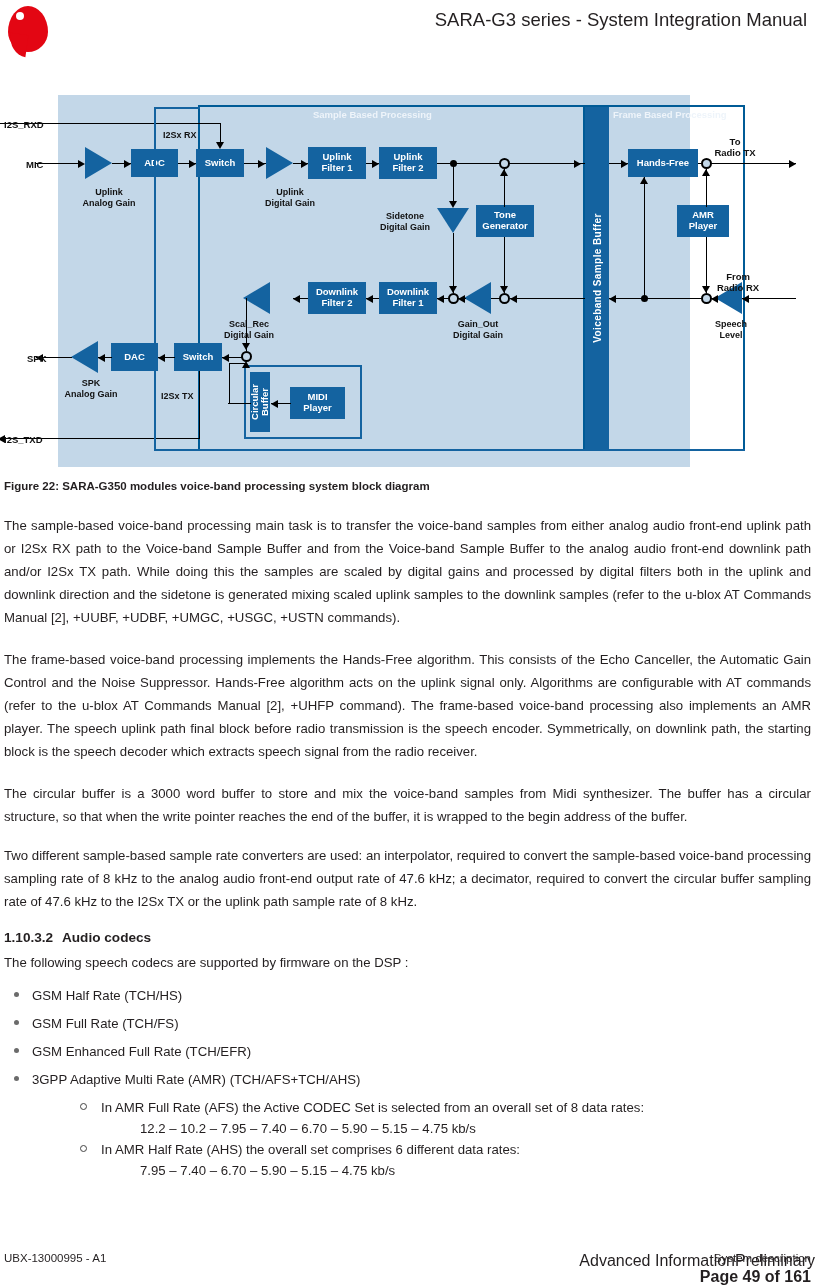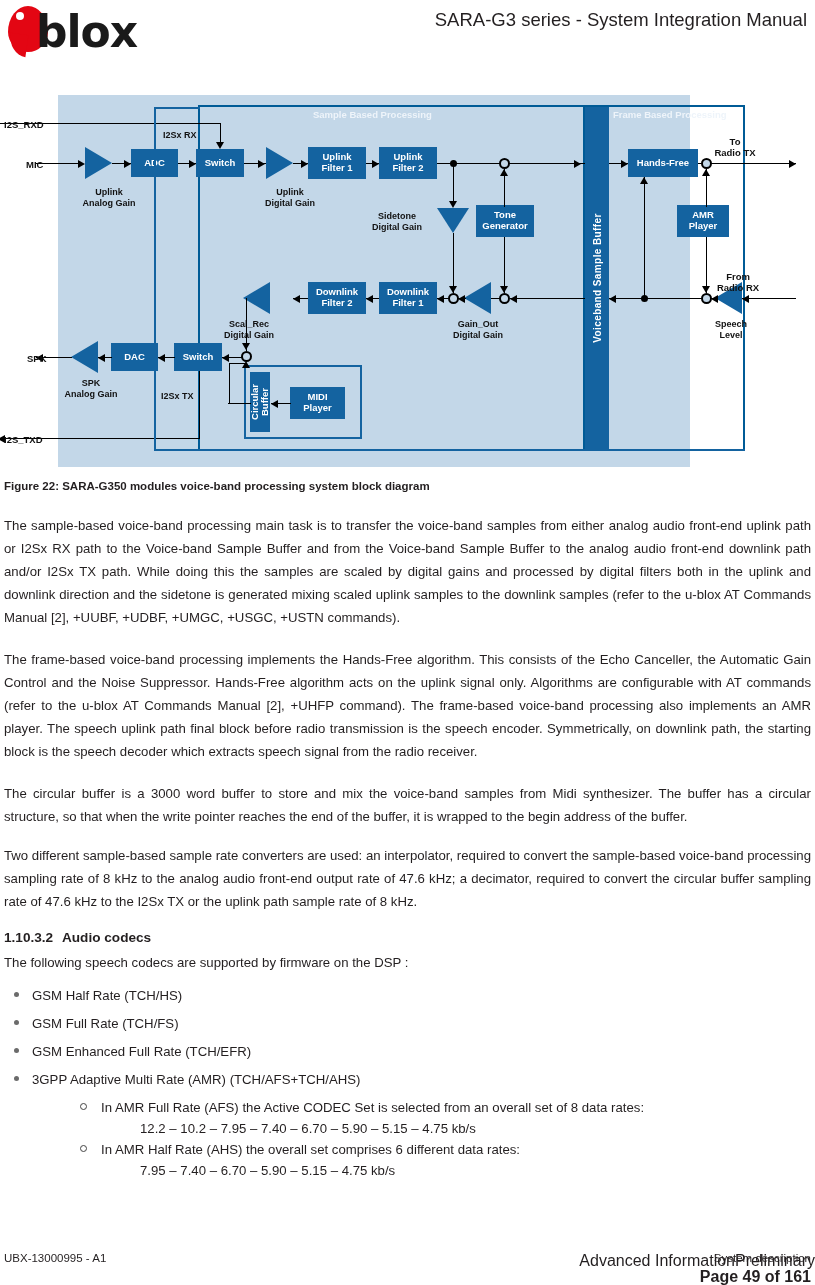--- a/index.html
+++ b/index.html
@@ -287,21 +287,20 @@
   .footer-page  { position: absolute; right: 4px; top: 1268px; font-size: 16px; font-weight: bold; color: #231f20; }
 </style>
 </head>
 <body>
 
 <div class="header">
   <div class="logo">
     <div class="logo-blob"></div>
     <div class="logo-blob-tail"></div>
     <div class="logo-dot"></div>
-    <div class="logo-text">blox</div>
   </div>
   <div class="header-title">SARA-G3 series - System Integration Manual</div>
 </div>
 
 <div class="figure-wrap">
 
   <div class="diag-outer">
 
     <div class="diag-inner"></div>
 
@@ -364,21 +363,21 @@
     </div>
 
     <div class="wh" style="left:379px; top:68px; width:150px;"></div>
     <div class="dot" style="left:392px; top:64.5px;"></div>
     <div class="sum" style="left:441px; top:62.5px;"></div>
     <div class="ar r" style="left:516px; top:64.5px;"></div>
 
     <div class="wv" style="left:395px; top:68px; height:43px;"></div>
     <div class="ar d" style="left:391px; top:106px;"></div>
     <div class="tri-d" style="left:379px; top:113px;"></div>
-    <div class="cap" style="left:300px; top:116px; width:78px;">
+    <div class="cap" style="left:308px; top:116px; width:78px;">
       <span>Sidetone</span><br>
       <span>Digital Gain</span>
     </div>
     <div class="wv" style="left:395px; top:138px; height:60px;"></div>
     <div class="ar d" style="left:391px; top:191px;"></div>
 
     <div class="blk two" style="left:418px; top:110px; width:58px; height:32px;">
       <div>
         <span>Tone</span><br>
         <span>Generator</span>

